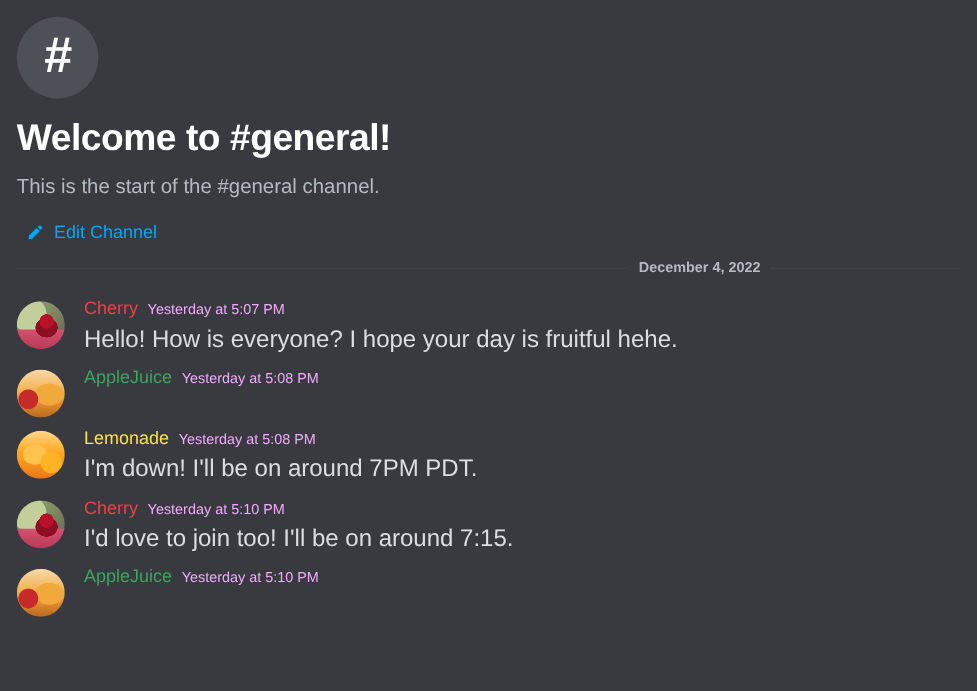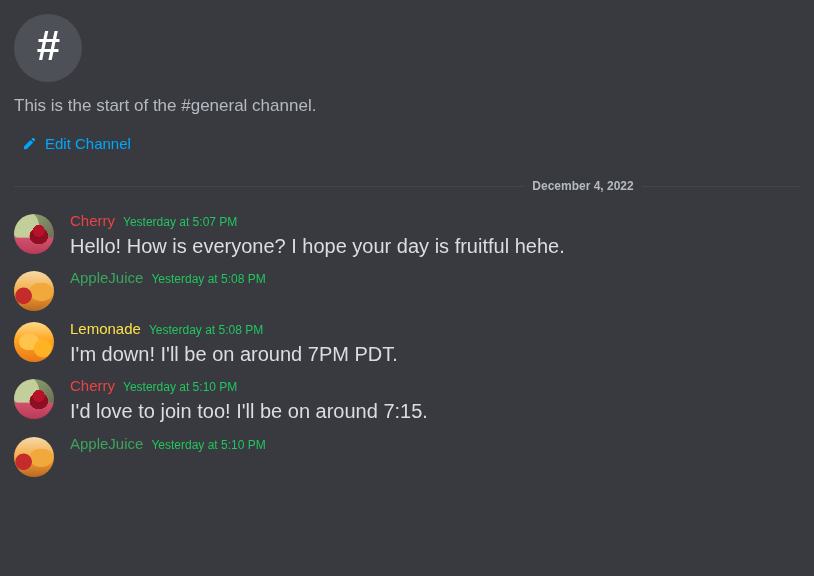--- a/index.html
+++ b/index.html
@@ -35,21 +35,21 @@
   .edit-channel {
     margin-top:18px; margin-left:8px;
     display:inline-flex; align-items:center; gap:8px;
     color:#00a8fc; font-size:15px; cursor:pointer;
   }
   .edit-channel .pencil { display:flex; align-items:center; }
 
   
   .divider {
     display:flex; align-items:center; gap:4px;
-    margin-top:24px; margin-bottom:8px;
+    margin-top:10px; margin-bottom:8px;
   }
   .divider .rule { flex:1; height:1px; background:#43454b; }
   .divider .rule.left { flex:1 1 352px; }
   .divider .date {
     font-size:12px; font-weight:600; color:#b5bac1;
     white-space:nowrap; padding:0 4px;
   }
 
   
   .messages { padding-top:4px; }
@@ -77,39 +77,40 @@
   }
   .av-lemonade {
     background:
       radial-gradient(circle at 72% 66%, #ffb224 0 22%, rgba(255,178,36,0) 24%),
       radial-gradient(ellipse at 38% 50%, #ffc44d 0 28%, rgba(255,196,77,0) 30%),
       linear-gradient(to bottom, #ffd98a 0%, #ffa621 45%, #e8781a 100%);
   }
   .body { flex:1; min-width:0; padding-right:40px; }
   .meta { display:flex; align-items:baseline; gap:8px; line-height:1.2; }
   .author { font-size:15px; font-weight:400; cursor:pointer; }
-  .time { font-size:12px; color:#22c55e; white-space:nowrap; }
+  .time { font-size:12px; color:#f0abfc; white-space:nowrap; }
   .text {
     font-size:20px; color:#dbdee1; line-height:1.36;
     margin-top:3px; white-space:pre-wrap; word-wrap:break-word;
   }
   .apple-emoji {
     display:inline-block; width:17px; height:17px;
     vertical-align:-3px; margin-left:3px;
   }
 </style>
 </head>
 <body>
 
 <div class="app">
 
   <div class="intro">
     <div class="hash-circle">
       <span class="hash-glyph">#</span>
     </div>
+    <h1 class="intro-title">Welcome to #general!</h1>
     <div class="intro-sub">This is the start of the #general channel.</div>
     <div class="edit-channel">
       <span class="pencil">
         <svg width="15" height="15" viewBox="0 0 24 24" fill="#00a8fc" aria-hidden="true">
           <path d="M19.3 3.6a2 2 0 0 0-2.8 0l-1.4 1.4 3.9 3.9 1.4-1.4a2 2 0 0 0 0-2.8l-1.1-1.1zM13.6 6.3L3.5 16.4 3 20.4c-.1.5.3.9.8.8l4-.6L17.9 10.5l-4.3-4.2z"></path>
         </svg>
       </span>
       <span class="label">Edit Channel</span>
     </div>
   </div>

